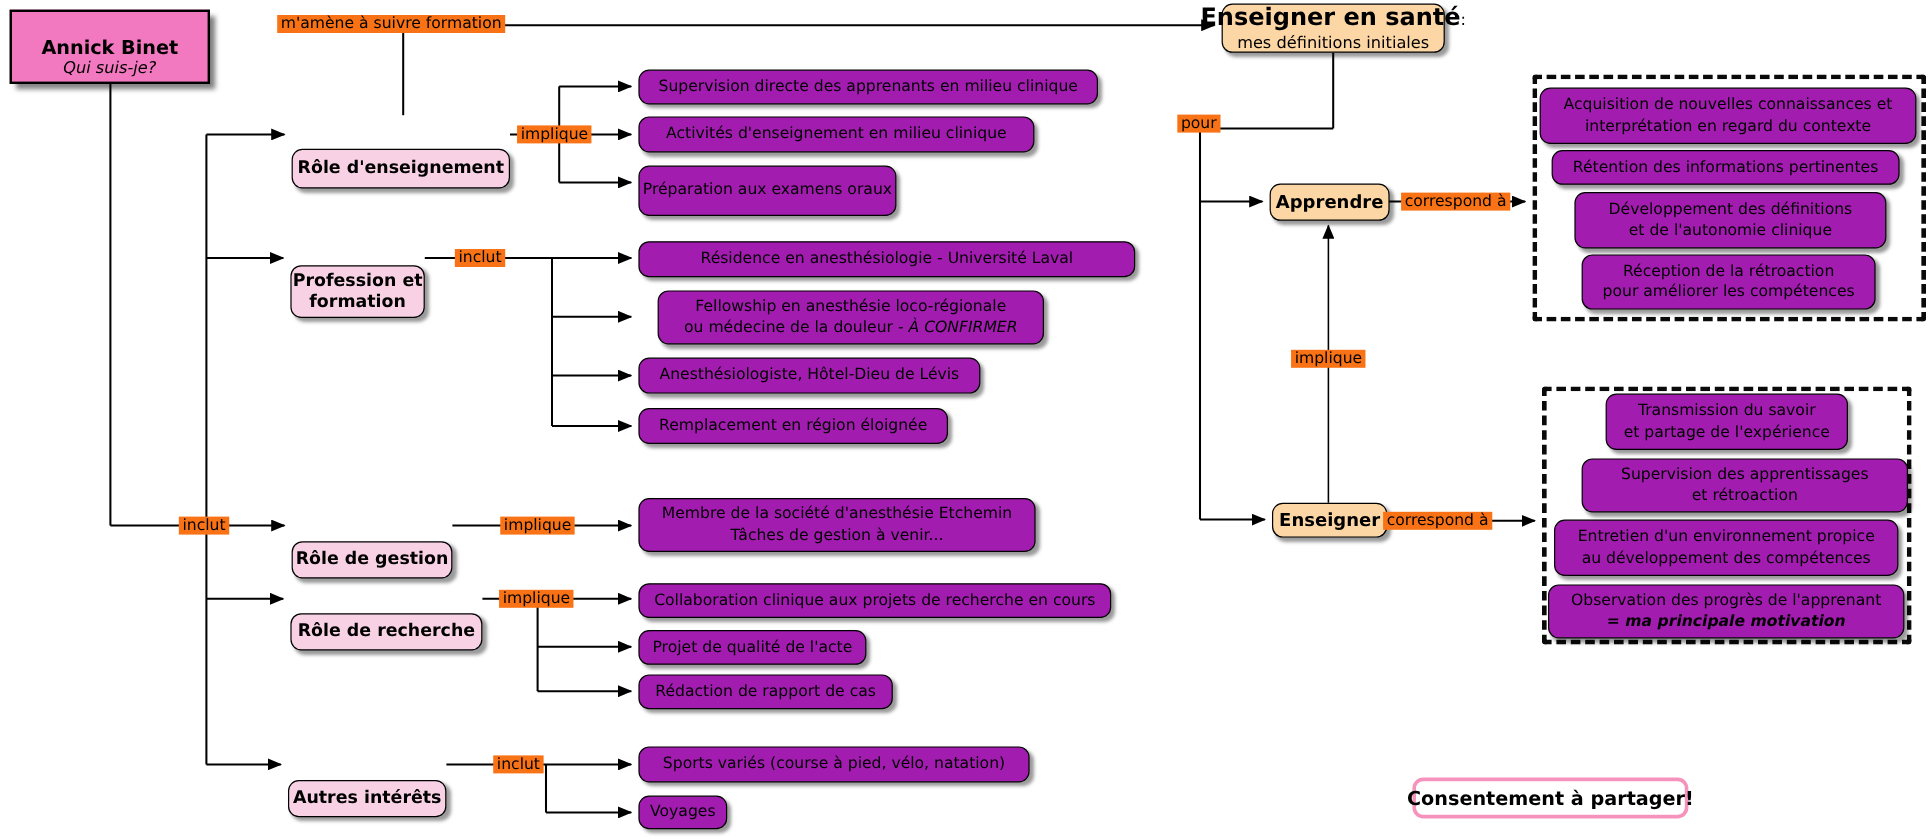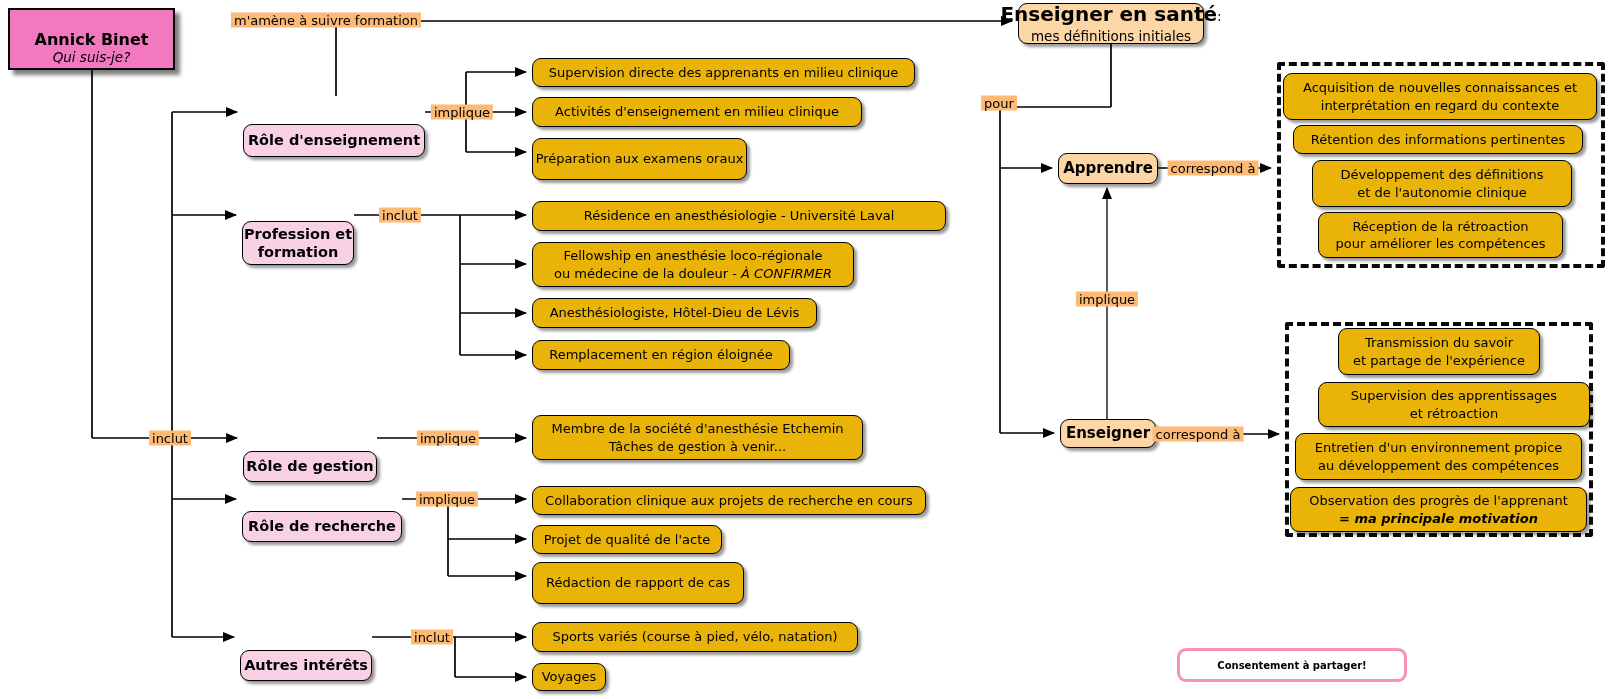--- a/index.html
+++ b/index.html
@@ -5,43 +5,43 @@
 <style>
   html,body{margin:0;padding:0;background:#fff;}
   #stage{
     position:relative;width:1610px;height:699px;background:#ffffff;overflow:hidden;
     font-family:"DejaVu Sans","Liberation Sans",sans-serif;color:#000;
   }
   #wires{position:absolute;left:0;top:0;width:1610px;height:699px;}
   .box{
     position:absolute;box-sizing:border-box;display:flex;flex-direction:column;
     align-items:center;justify-content:center;text-align:center;
-    background:#eab308;border:1.4px solid #000;border-radius:9px;
+    background:#a21caf;border:1.4px solid #000;border-radius:9px;
     box-shadow:3px 3px 3px rgba(0,0,0,.40);font-size:13px;line-height:1.32;white-space:nowrap;
   }
   .topic{background:#f8d2e4;font-weight:bold;font-size:14.5px;margin-top:28px;}
   .concept{background:#fcd6a5;font-weight:bold;font-size:15px;}
   .sante{background:#fcd6a5;font-size:13.5px;}
   .sante b{font-size:20px;}
   .rootbox{
     position:absolute;box-sizing:border-box;display:flex;flex-direction:column;align-items:center;justify-content:center;
     background:#f278bf;border:2px solid #000;border-radius:0;
     box-shadow:5px 5px 4px rgba(0,0,0,.5);text-align:center;
   }
   .rootbox .t{font-weight:bold;font-size:16px;margin-top:17px;}
   .rootbox .s{font-style:italic;font-size:13.5px;}
   .lbl{
-    position:absolute;transform:translate(-50%,-50%);background:#fdba74;
+    position:absolute;transform:translate(-50%,-50%);background:#f97316;
     padding:0 3px;font-size:13px;white-space:nowrap;z-index:3;
   }
   .dash{position:absolute;box-sizing:border-box;border:4px dashed #0a0a0a;border-radius:3px;}
   .consent{
     position:absolute;box-sizing:border-box;display:flex;align-items:center;justify-content:center;
     background:#fff;border:3px solid #f693bd;border-radius:9px;
-    font-weight:bold;font-size:10px;white-space:nowrap;
+    font-weight:bold;font-size:16px;white-space:nowrap;
   }
   .it{font-style:italic;}
   .bi{font-style:italic;font-weight:bold;}
   .z2{z-index:2;}
 </style>
 </head>
 <body>
 
 <div id="stage">
 
@@ -139,21 +139,21 @@
   <div class="box" style="left:532px;top:97px;width:330px;height:30px">
     <span>Activités d'enseignement en milieu clinique</span>
   </div>
   <div class="box" style="left:532px;top:138px;width:215px;height:42px">
     <span>Préparation aux examens oraux</span>
   </div>
 
   <div class="box" style="left:532px;top:201px;width:414px;height:30px">
     <span>Résidence en anesthésiologie - Université Laval</span>
   </div>
-  <div class="box" style="left:532px;top:242px;width:322px;height:45px">
+  <div class="box" style="left:548px;top:242px;width:322px;height:45px">
     <span>Fellowship en anesthésie loco-régionale</span>
     <span><span>ou médecine de la douleur - </span><span class="it">À CONFIRMER</span></span>
   </div>
   <div class="box" style="left:532px;top:298px;width:285px;height:30px">
     <span>Anesthésiologiste, Hôtel-Dieu de Lévis</span>
   </div>
   <div class="box" style="left:532px;top:340px;width:258px;height:30px">
     <span>Remplacement en région éloignée</span>
   </div>
 
@@ -161,21 +161,21 @@
     <span>Membre de la société d'anesthésie Etchemin</span>
     <span>Tâches de gestion à venir...</span>
   </div>
 
   <div class="box" style="left:532px;top:486px;width:394px;height:29px">
     <span>Collaboration clinique aux projets de recherche en cours</span>
   </div>
   <div class="box" style="left:532px;top:525px;width:190px;height:29px">
     <span>Projet de qualité de l'acte</span>
   </div>
-  <div class="box" style="left:532px;top:562px;width:212px;height:42px">
+  <div class="box" style="left:532px;top:562px;width:212px;height:29px">
     <span>Rédaction de rapport de cas</span>
   </div>
 
   <div class="box" style="left:532px;top:622px;width:326px;height:30px">
     <span>Sports variés (course à pied, vélo, natation)</span>
   </div>
   <div class="box" style="left:532px;top:663px;width:74px;height:28px">
     <span>Voyages</span>
   </div>
 

